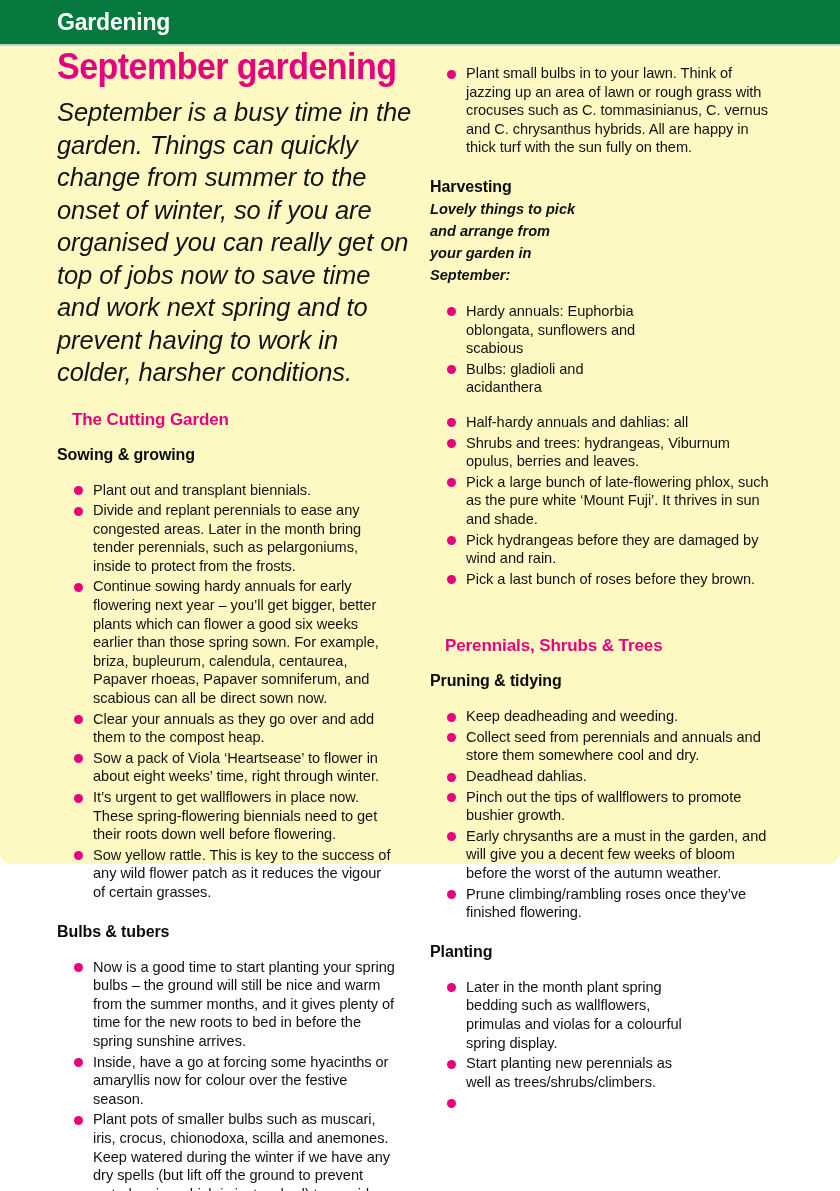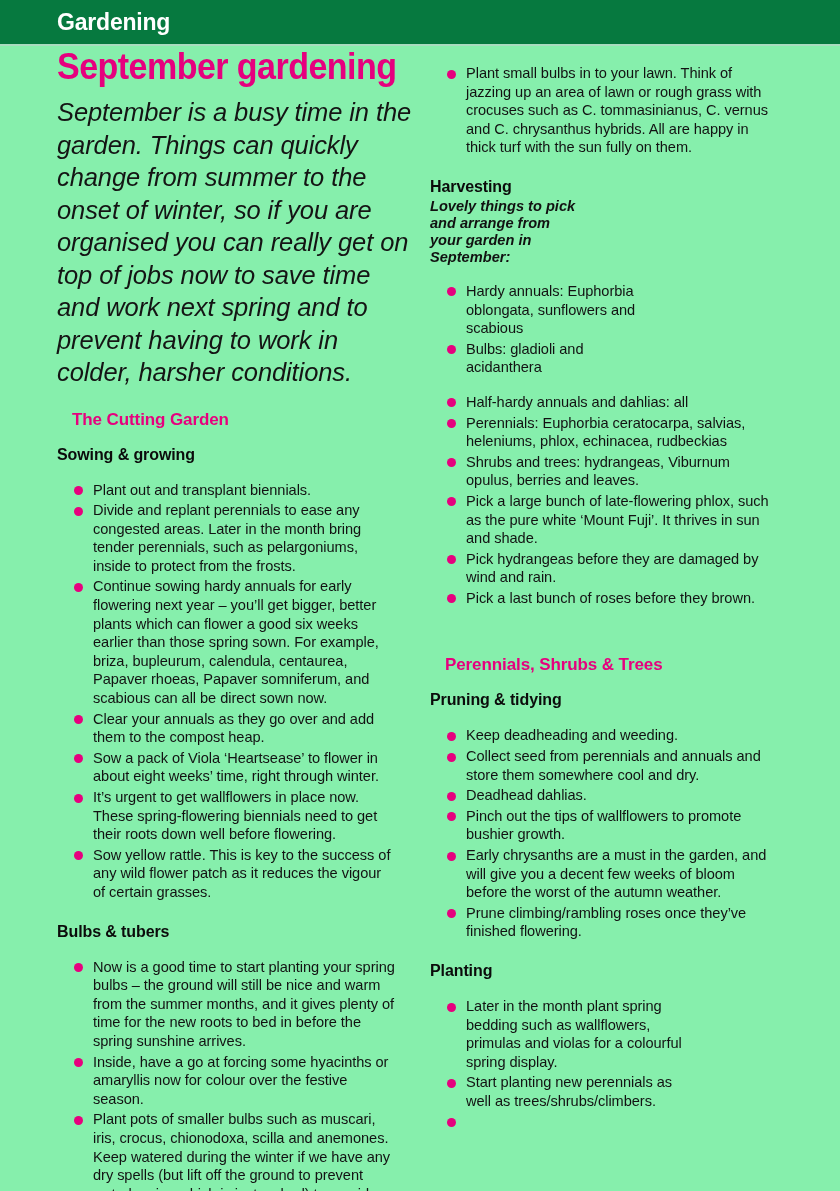--- a/index.html
+++ b/index.html
@@ -11,22 +11,23 @@
     height: 1191px;
     background: #ffffff;
     font-family: "Liberation Sans", sans-serif;
     color: #111111;
     overflow: hidden;
   }
 
   .page {
     position: relative;
     width: 840px;
-    height: 1191px;
-    background: #86efac;
+    height: 864px;
+    background: #fef9c3;
+    border-radius: 11px;
   }
 
   
   .header-band {
     position: absolute;
     top: 0;
     left: 0;
     width: 840px;
     height: 44px;
     background: #06793f;
@@ -103,21 +104,21 @@
     margin: 0 0 1px 0;
     letter-spacing: -0.1px;
   }
   .sub-head.spaced {
     margin-top: 20px;
   }
   .italic-lead {
     font-style: italic;
     font-weight: bold;
     font-size: 14.6px;
-    line-height: 17px;
+    line-height: 22px;
     margin: 0 0 1px 0;
     max-width: 150px;
   }
 
   ul.bullets {
     list-style: none;
     margin: 16px;
     padding: 0;
   }
   ul.bullets li {
@@ -190,21 +191,20 @@
     </ul>
 
     <h3 class="sub-head spaced">Harvesting</h3>
     <p class="italic-lead">Lovely things to pick and arrange from your garden in September:</p>
     <ul class="bullets">
       <li class="narrow"><span class="dot"></span><span>Hardy annuals: Euphorbia oblongata, sunflowers and scabious</span></li>
       <li class="narrow"><span class="dot"></span><span>Bulbs: gladioli and acidanthera</span></li>
     </ul>
     <ul class="bullets">
       <li><span class="dot"></span><span>Half-hardy annuals and dahlias: all</span></li>
-      <li><span class="dot"></span><span>Perennials: Euphorbia ceratocarpa, salvias, heleniums, phlox, echinacea, rudbeckias</span></li>
       <li><span class="dot"></span><span>Shrubs and trees: hydrangeas, Viburnum opulus, berries and leaves.</span></li>
       <li><span class="dot"></span><span>Pick a large bunch of late-flowering phlox, such as the pure white ‘Mount Fuji’. It thrives in sun and shade.</span></li>
       <li><span class="dot"></span><span>Pick hydrangeas before they are damaged by wind and rain.</span></li>
       <li><span class="dot"></span><span>Pick a last bunch of roses before they brown.</span></li>
     </ul>
 
     <div class="gap-md"></div>
     <h2 class="sec-head">Perennials, Shrubs &amp; Trees</h2>
     <h3 class="sub-head">Pruning &amp; tidying</h3>
     <ul class="bullets">

